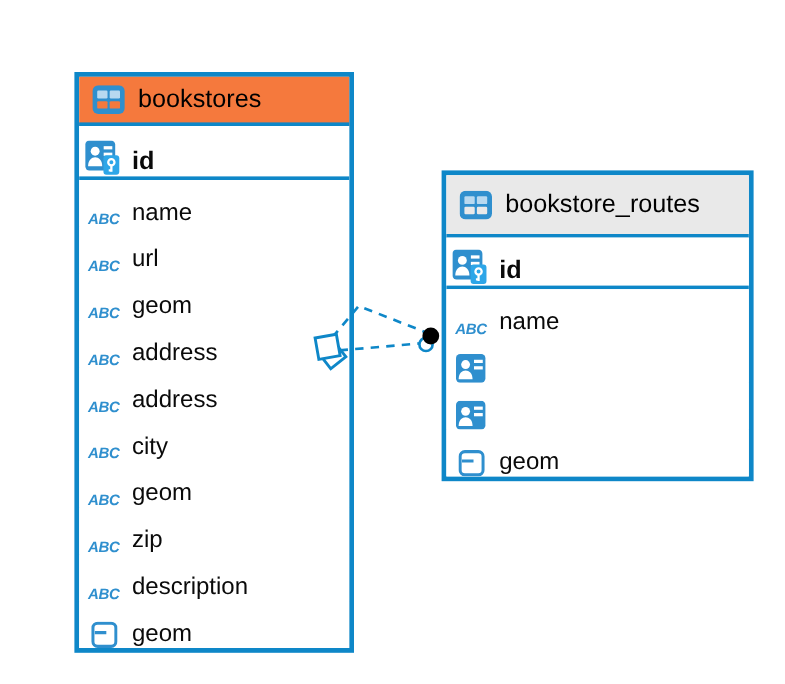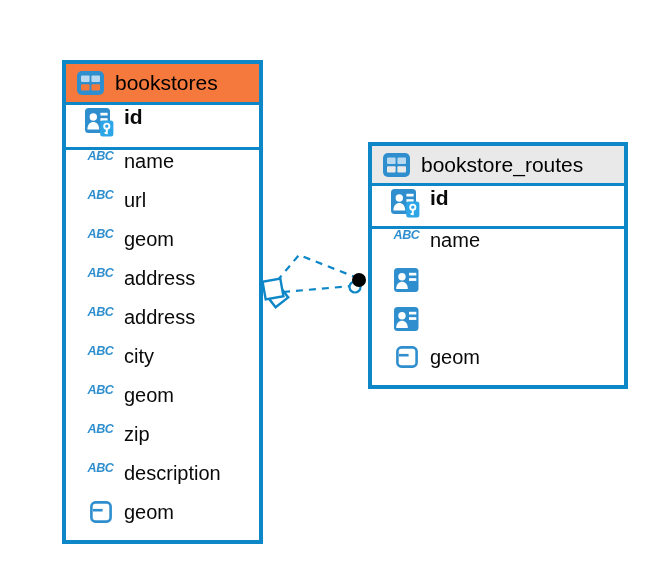--- a/index.html
+++ b/index.html
@@ -22,37 +22,37 @@
     font-family: "Liberation Sans", sans-serif;
     color: var(--text);
   }
   .erd-canvas { position: absolute; inset: 0; }
 
   .erd-table {
     position: absolute;
     background: var(--table-background);
     border: 4px solid var(--accent-blue);
   }
-  .tbl-bookstores { left: 62px; top: 60px; width: 201px; }
+  .tbl-bookstores { left: 62px; top: 60px; width: 233px; }
   .tbl-routes     { left: 368px; top: 142px; width: 260px; }
 
   .tbl-header {
     display: flex; align-items: center; gap: 9px;
     padding: 0 9px;
     border-bottom: 3px solid var(--accent-blue);
     font-size: 21px;
     color: #000;
     white-space: nowrap;
   }
   .tbl-bookstores .tbl-header { height: 41px; background: var(--header-orange); --hdr: var(--header-orange); }
-  .tbl-routes     .tbl-header { height: 40px; background: var(--header-gray);   --hdr: var(--header-gray); }
+  .tbl-routes     .tbl-header { height: 52px; background: var(--header-gray);   --hdr: var(--header-gray); }
 
   .row {
-    display: flex; align-items: flex-start; gap: 8px;
-    padding: 0 19px;
+    display: flex; align-items: flex-end; gap: 8px;
+    padding: 0 5px;
     font-size: 20px;
     white-space: nowrap;
     background: var(--table-background);
   }
   .pk-row {
     font-weight: bold;
     font-size: 21px;
     border-bottom: 3px solid var(--accent-blue);
   }
   .tbl-bookstores .pk-row { height: 45px; }

